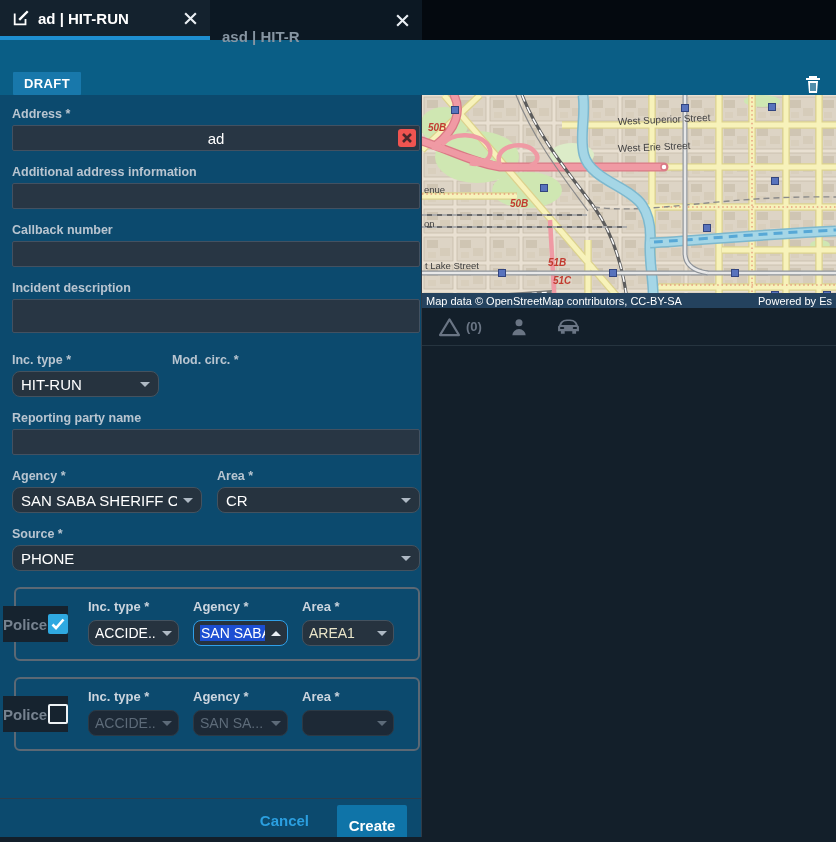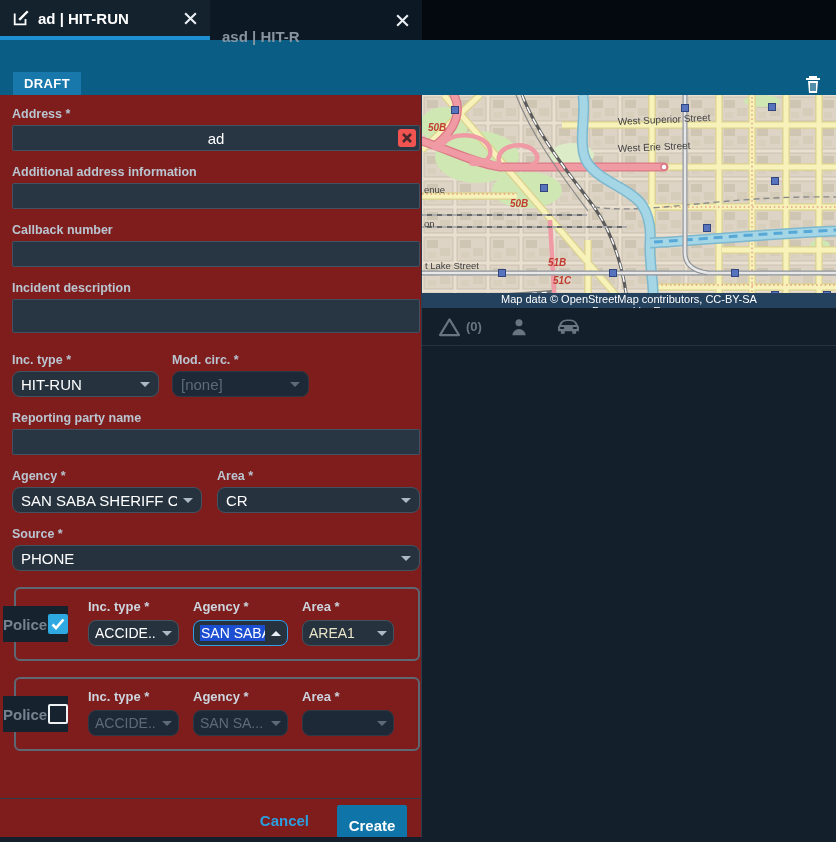--- a/index.html
+++ b/index.html
@@ -15,21 +15,21 @@
   .tab.inactive .tab-title { color:#8795a2;margin-top:32px; }
   .tab-x { display:flex; align-items:center; }
 
   
   .cadheader { height:55px; background:#0a5e86; display:flex; align-items:flex-end; padding:0 13px; }
   .badge { background:#1878ab; color:#fff; font-size:13px; font-weight:bold; padding:4px 11px; letter-spacing:.4px; border-radius:1px; }
   .spacer { flex:1; }
 
   
   .content { display:flex; height:742px; }
-  .left { width:422px; background:#7f1d1d; border-right:1px solid #2e3c4a; position:relative;
+  .left { width:422px; background:#0c4a6e; border-right:1px solid #2e3c4a; position:relative;
           padding:0 1px 0 12px; overflow:hidden; }
   .right { flex:1; background:#131f2a; display:flex; flex-direction:column; }
 
   
   .field { margin-top:14px; }
   .field:first-child { margin-top:12px; }
   .flabel { color:#b9c5d0; font-weight:bold; font-size:12.5px; margin-bottom:4px; display:block; }
   .tinput { width:100%; height:26px; background:#283644; border:1px solid #435161; border-radius:2px;
             color:#fff; font-size:15px; padding:0 8px; font-family:inherit; outline:none;text-align:center; }
   textarea.tinput { height:34px; resize:none; padding-top:4px; }
@@ -68,21 +68,21 @@
   
   .formfooter { position:absolute; left:0; right:0; bottom:0; height:39px; border-top:1px solid #2e3c4a;
                 display:flex; justify-content:flex-end; align-items:flex-start; padding:0 14px; gap:28px; }
   .cancel { color:#2b9fe0; font-weight:bold; font-size:15px; margin-top:13px; cursor:pointer; }
   .create { background:#0f74a8; color:#fff; font-weight:bold; font-size:15px; border:none;
             width:70px; height:40px; margin-top:6px; border-radius:2px; cursor:pointer; font-family:inherit; }
 
   
   .map { height:213px; position:relative; overflow:hidden; background:#e9e0d2; cursor:grab; }
   .attrbar { height:15px; background:#24425e; color:#fff; font-size:11px; display:flex;
-             justify-content:space-between; align-items:center; padding:0 4px; white-space:nowrap;flex-direction:column; }
+             justify-content:space-between; align-items:center; padding:0 4px; white-space:nowrap; }
   .maptools { height:38px; display:flex; align-items:center; gap:27px; padding:0 16px;
               border-bottom:1px solid #26343f; color:#6a7584; }
   .tool { display:flex; align-items:center; gap:5px; cursor:pointer; }
   .tool .cnt { font-weight:bold; font-size:13px; }
 
   svg { display:block; }
 </style>
 </head>
 <body>
 
@@ -158,24 +158,20 @@
     <div class="selrow">
       <div style="width:147px; margin-right:13px;">
         <span class="flabel">Inc. type *</span>
         <div class="sel">
           <span>HIT-RUN</span>
           <span class="caret"></span>
         </div>
       </div>
       <div style="width:137px; margin-right:23px;">
         <span class="flabel">Mod. circ. *</span>
-        <div class="sel disabled">
-          <span>[none]</span>
-          <span class="caret"></span>
-        </div>
       </div>
     </div>
 
     <div class="field">
       <span class="flabel">Reporting party name</span>
       <input class="tinput" value="" style="">
     </div>
 
     <div class="selrow" style="margin-top:14px;">
       <div style="width:190px; margin-right:15px;">

